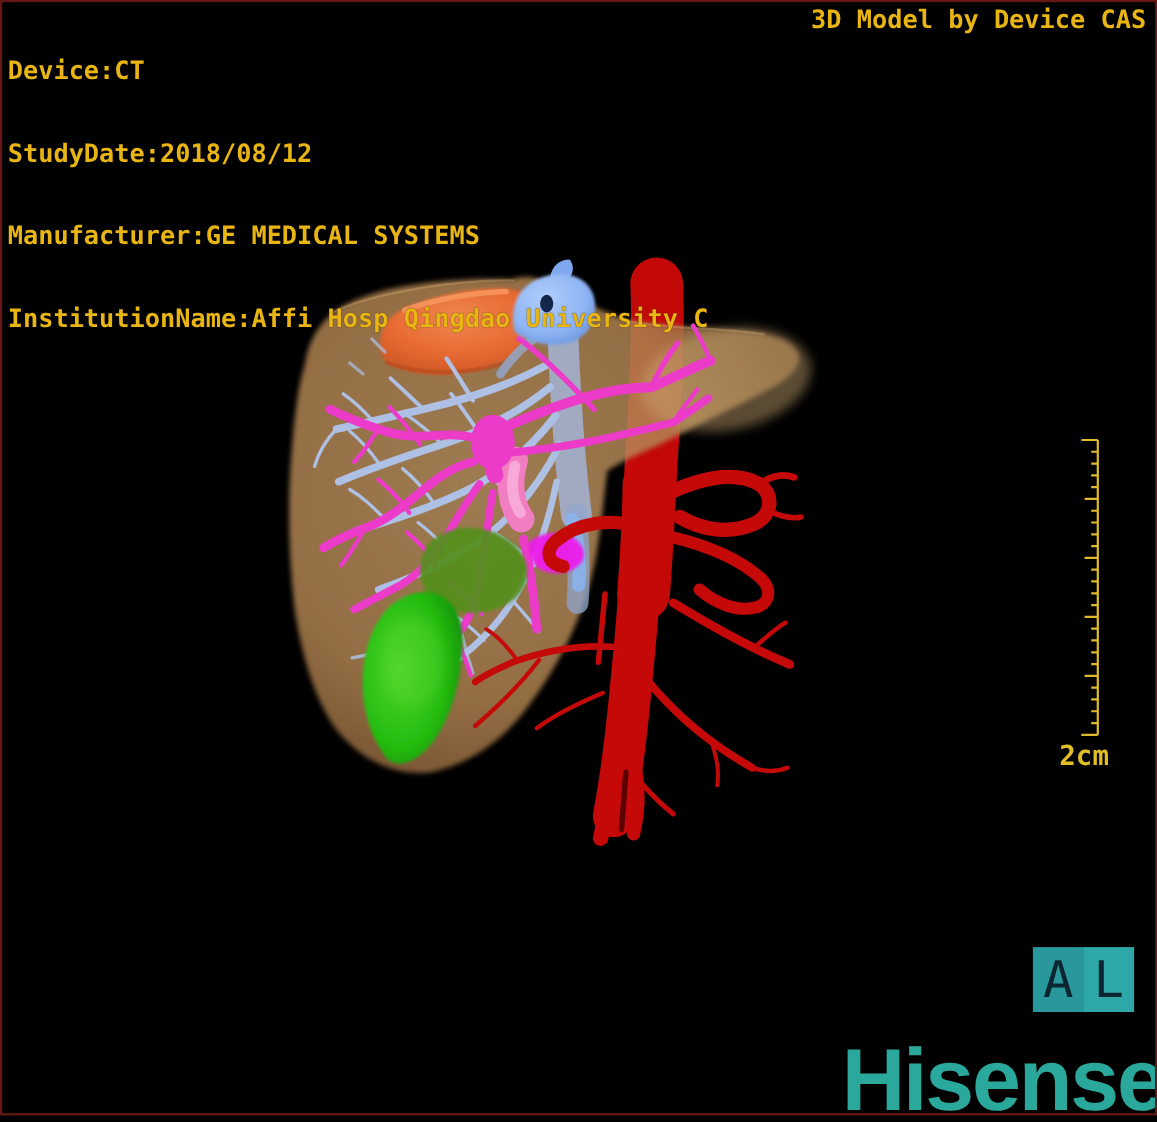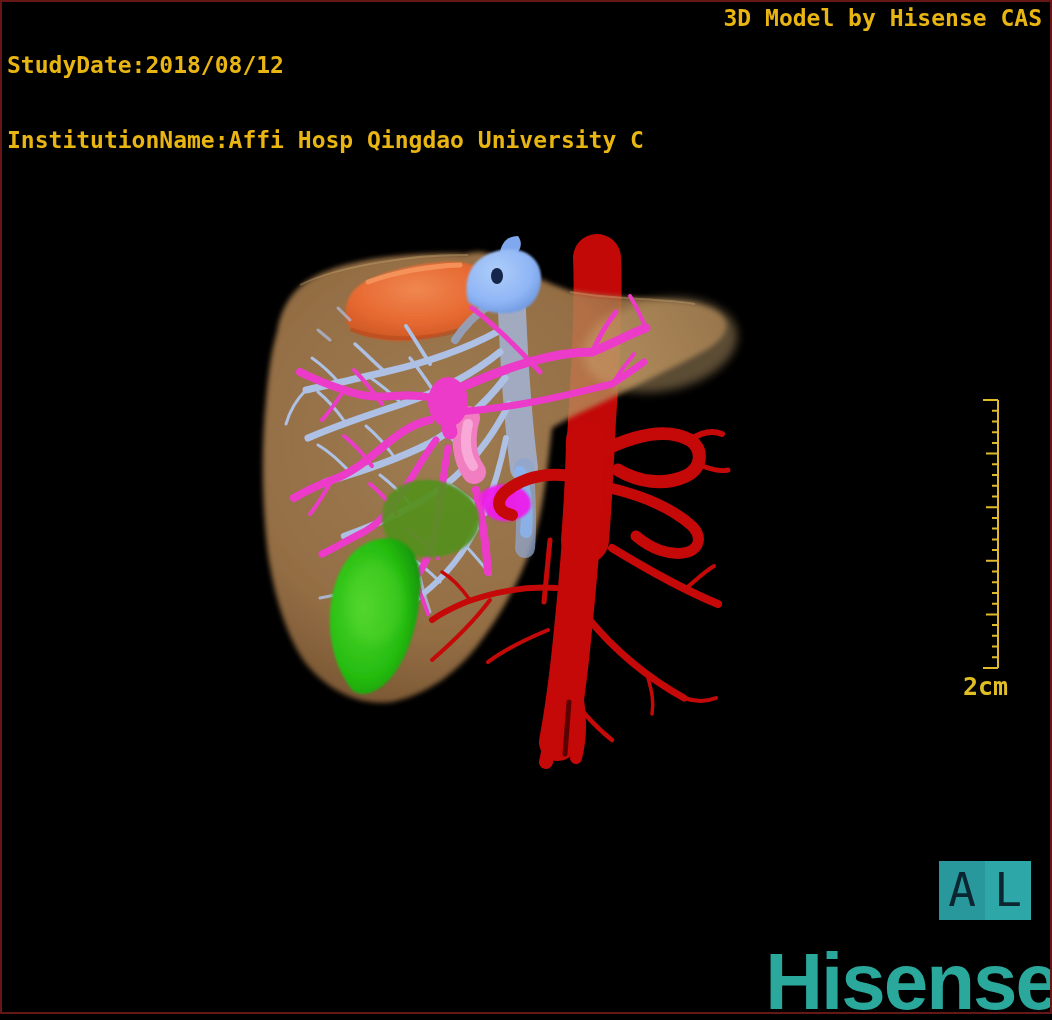--- a/index.html
+++ b/index.html
@@ -224,25 +224,27 @@
         M998 453.6 L986 453.6 M998 507.2 L986 507.2 M998 560.8 L986 560.8 M998 614.4 L986 614.4
         M998 410.7 L992 410.7 M998 421.4 L992 421.4 M998 432.2 L992 432.2 M998 442.9 L992 442.9
         M998 464.3 L992 464.3 M998 475 L992 475 M998 485.8 L992 485.8 M998 496.5 L992 496.5
         M998 517.9 L992 517.9 M998 528.6 L992 528.6 M998 539.4 L992 539.4 M998 550.1 L992 550.1
         M998 571.5 L992 571.5 M998 582.2 L992 582.2 M998 593 L992 593 M998 603.7 L992 603.7
         M998 625.1 L992 625.1 M998 635.8 L992 635.8 M998 646.6 L992 646.6 M998 657.3 L992 657.3"></path>
     </g>
   </svg>
 
   <div class="meta">
+    <div>Device:CT</div>
     <div>StudyDate:2018/08/12</div>
+    <div>Manufacturer:GE MEDICAL SYSTEMS</div>
     <div>InstitutionName:Affi Hosp Qingdao University C</div>
   </div>
 
-  <div class="watermark">3D Model by Hisense CAS</div>
+  <div class="watermark">3D Model by Device CAS</div>
 
   <div class="scale-label">2cm</div>
 
   <div class="orient">
     <span>A</span>
     <span>L</span>
   </div>
 
 
   <div class="logo">Hisense</div>

